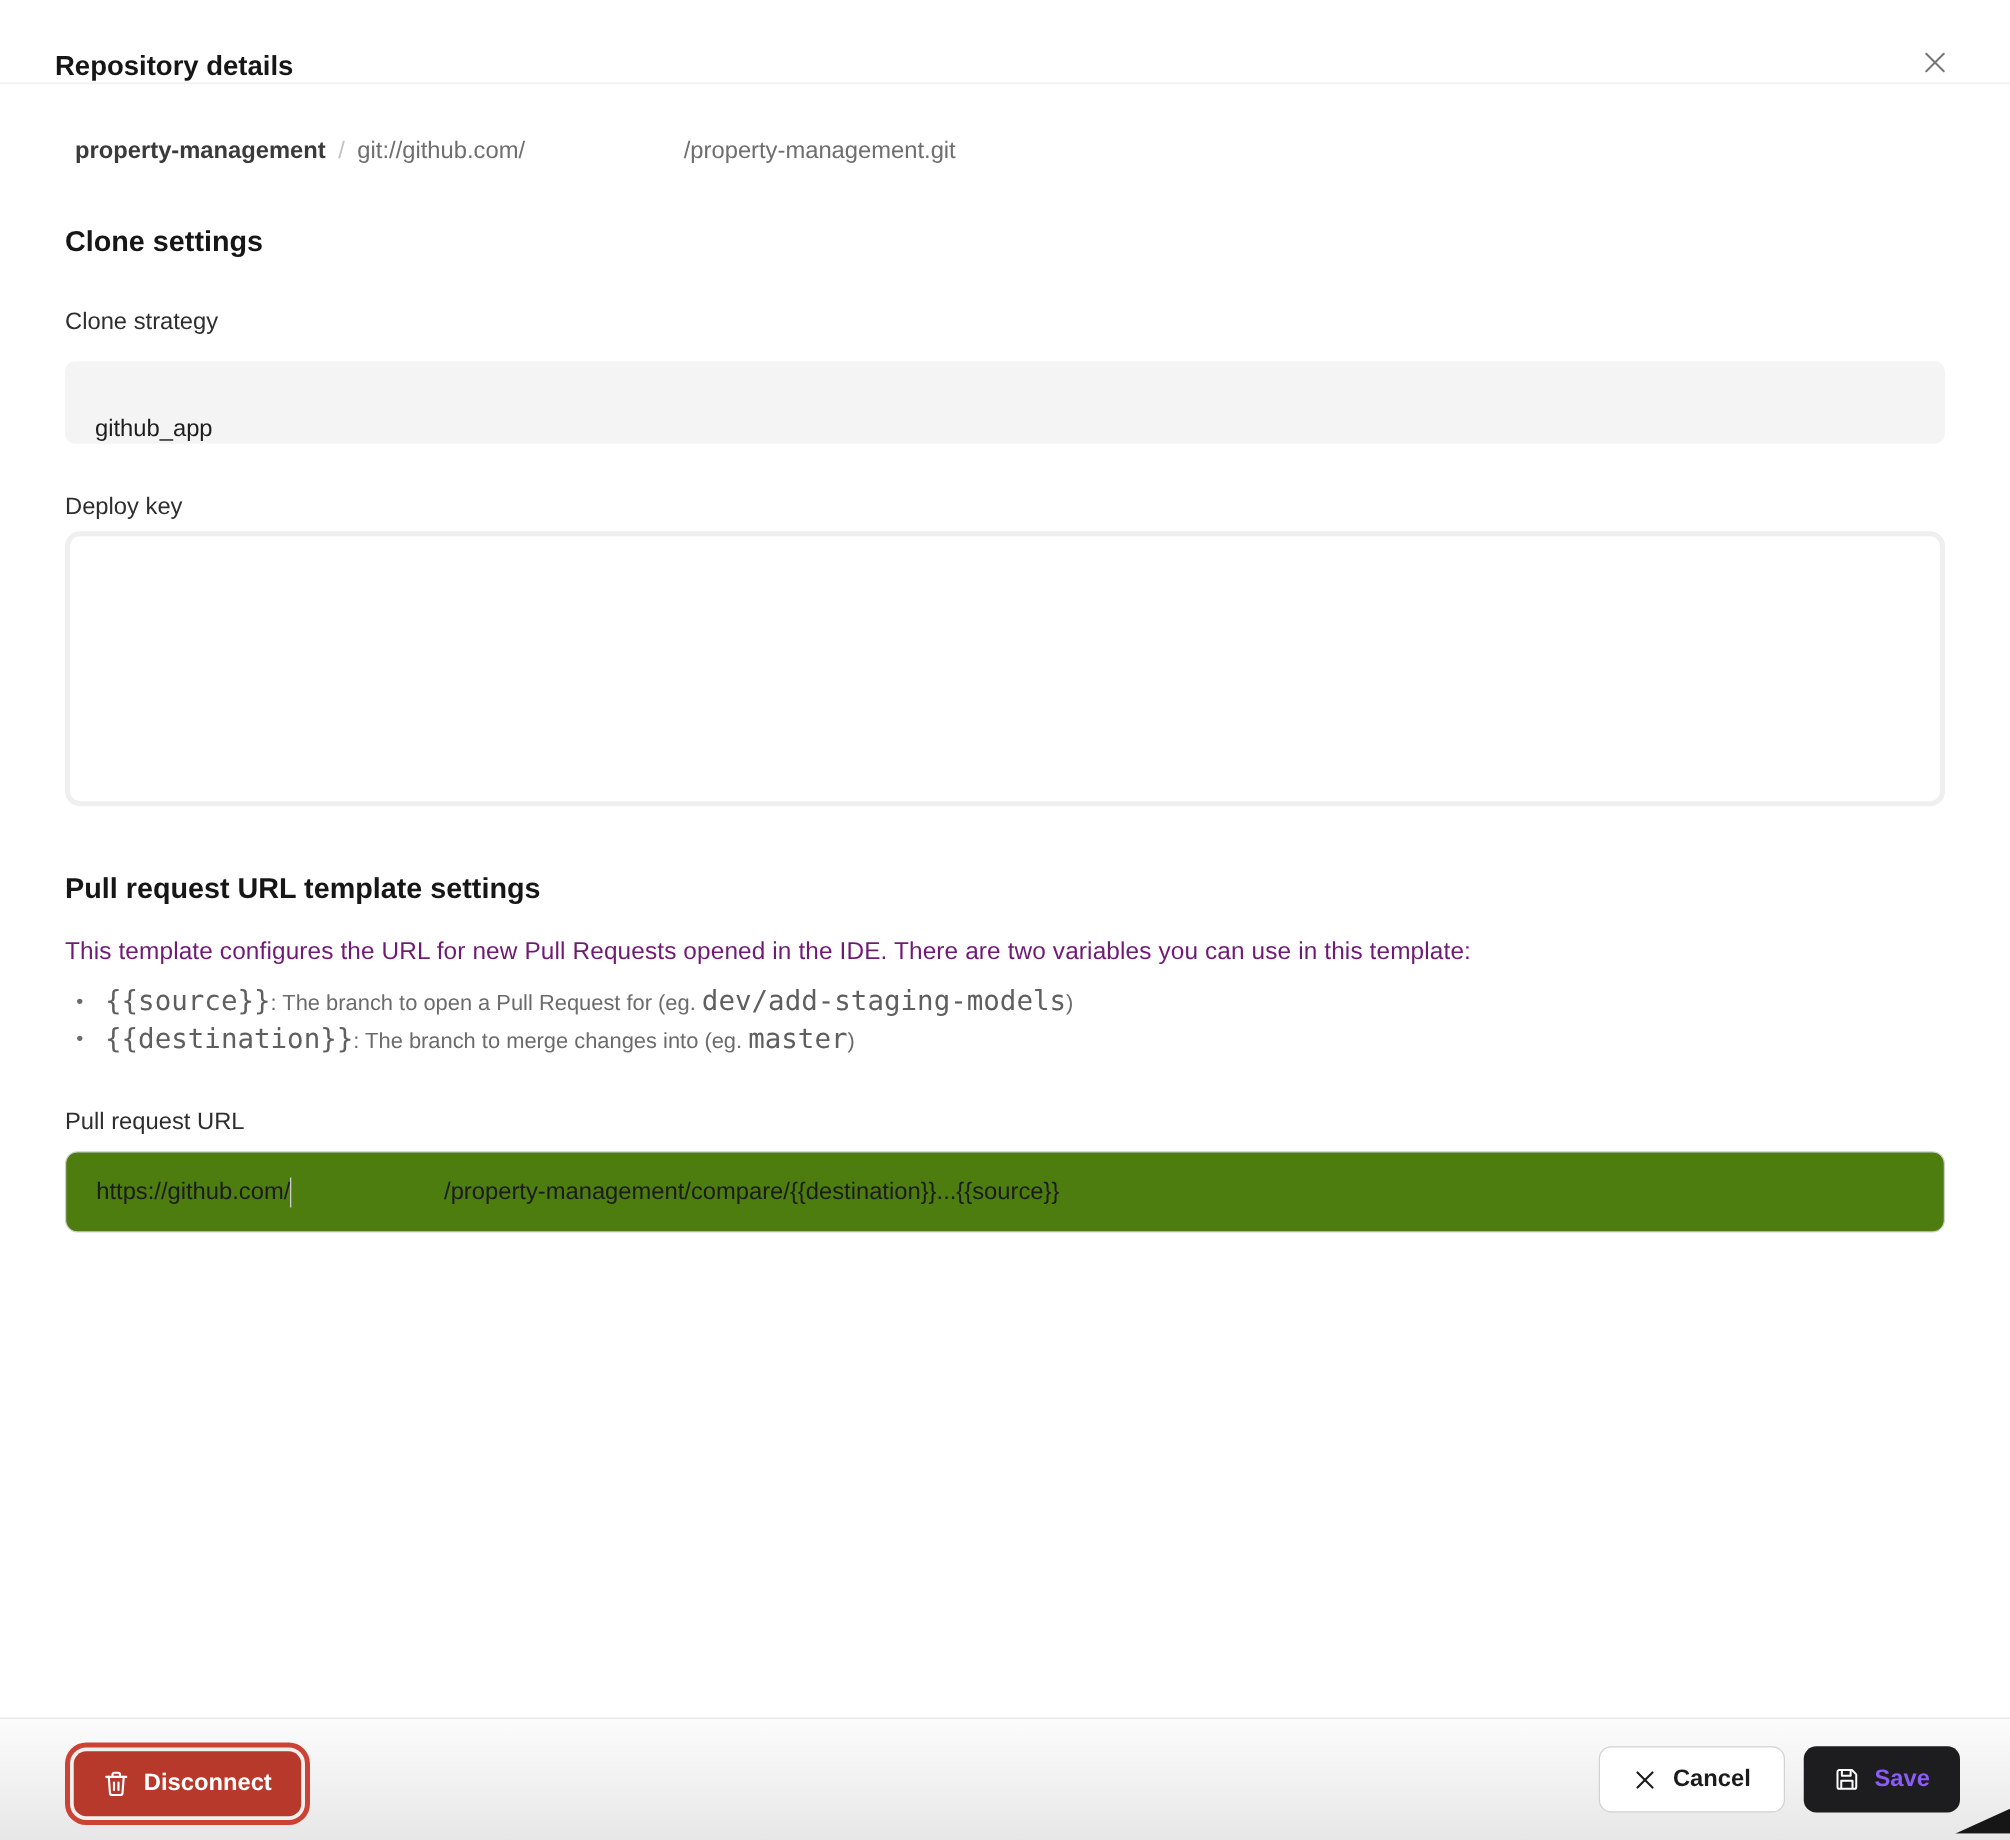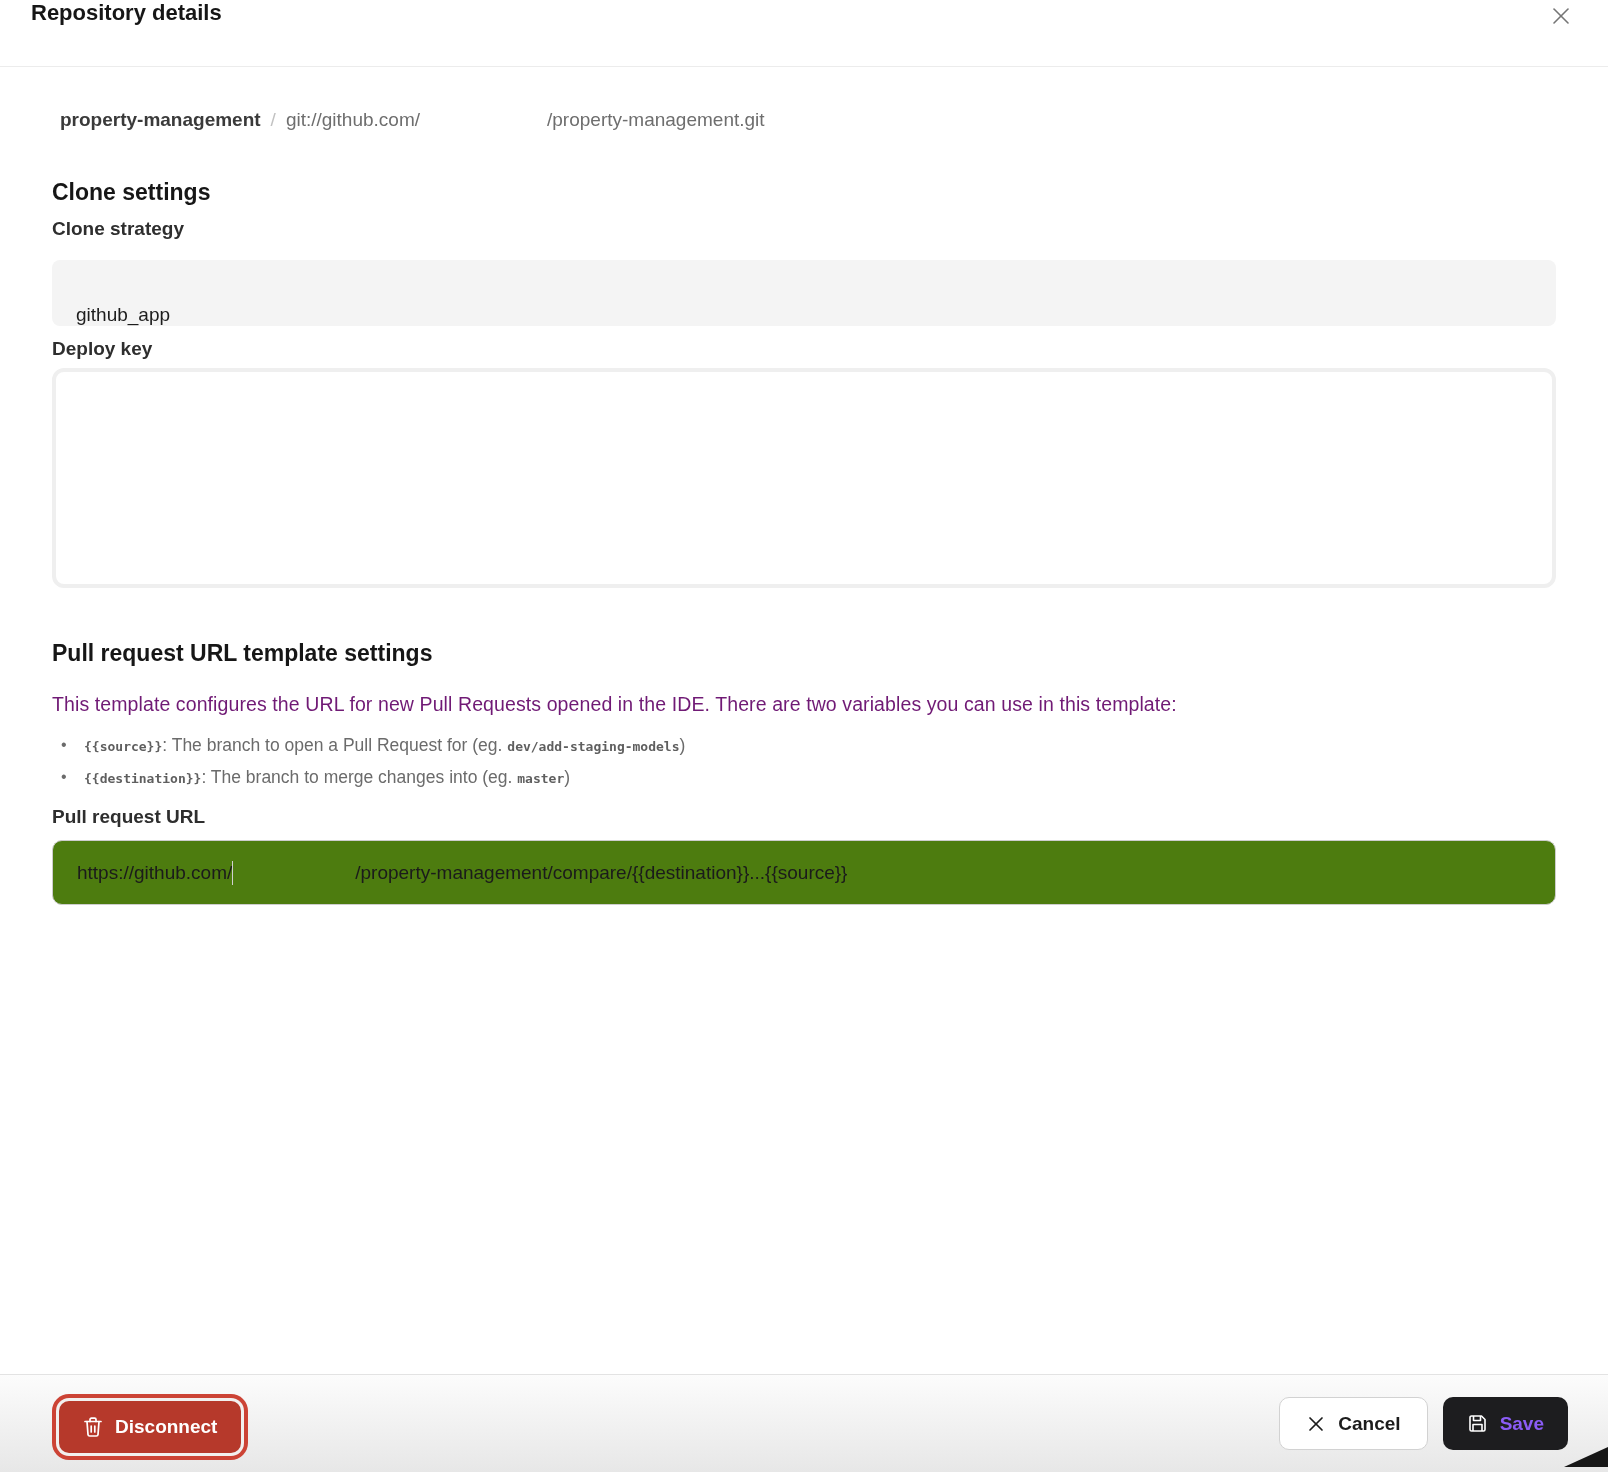--- a/index.html
+++ b/index.html
@@ -8,22 +8,22 @@
     width: 1608px; height: 1472px;
     position: relative;
     font-family: "Liberation Sans", sans-serif;
     color: #1c1c1c;
     overflow: hidden;
   }
 
   
   .dlg-header {
     height: 67px;
-    display: flex; align-items: flex-start; justify-content: space-between;
-    padding: 0 31px;
+    display: flex; align-items: flex-end; justify-content: space-between;
+    padding: 0 44px;
     border-bottom: 1px solid #ececec;
   }
   .dlg-title { font-size: 22px; font-weight: 700; color: #161616; }
   .close-btn {
     width: 32px; height: 32px;
     display: flex; align-items: center; justify-content: center;
     background: none; border: none; cursor: pointer;
   }
 
   
@@ -40,22 +40,22 @@
   .breadcrumb .sep { color: #c2c2c2; padding: 0 10px; }
   .breadcrumb .url { color: #6e6e6e; }
   .blank-gap { display: inline-block; width: 127px; height: 1em; }
   .blank-gap.small { width: 122px; }
 
   .section-heading {
     font-size: 23px; font-weight: 700; color: #161616;
     margin-top: 48px;
   }
   .field-label {
-    font-size: 19px; font-weight: 700; color: #2e2e2e;
-    margin-top: 12px;
+    font-size: 19px; font-weight: 400; color: #2e2e2e;
+    margin-top: 40px;
   }
 
   .readonly-box {
     margin-top: 20px;
     height: 66px;
     background: #f4f4f4;
     border-radius: 8px;
     display: flex; align-items: flex-end;
     padding: 0 24px;
     font-size: 19px; color: #1d1d1d;
@@ -89,21 +89,21 @@
     padding-left: 32px;
     font-size: 17.5px;
     color: #6b6b6b;
     line-height: 30px;
   }
   .bullet-list li::before {
     content: "•";
     position: absolute; left: 9px; top: 0;
     color: #6b6b6b; font-size: 16px;
   }
-  .mono { font-family: "DejaVu Sans Mono", monospace; font-size: 13px; color: #5f5f5f; font-weight: bold; }
+  .mono { font-family: "DejaVu Sans Mono", monospace; font-size: 22px; color: #5f5f5f; }
 
   .url-input {
     margin-top: 12px;
     height: 65px;
     border: 1px solid #cdcdcd;
     border-radius: 10px;
     background: #4d7c0f;
     display: flex; align-items: center;
     padding: 0 24px;
     font-size: 19px; color: #1b1b1b;

